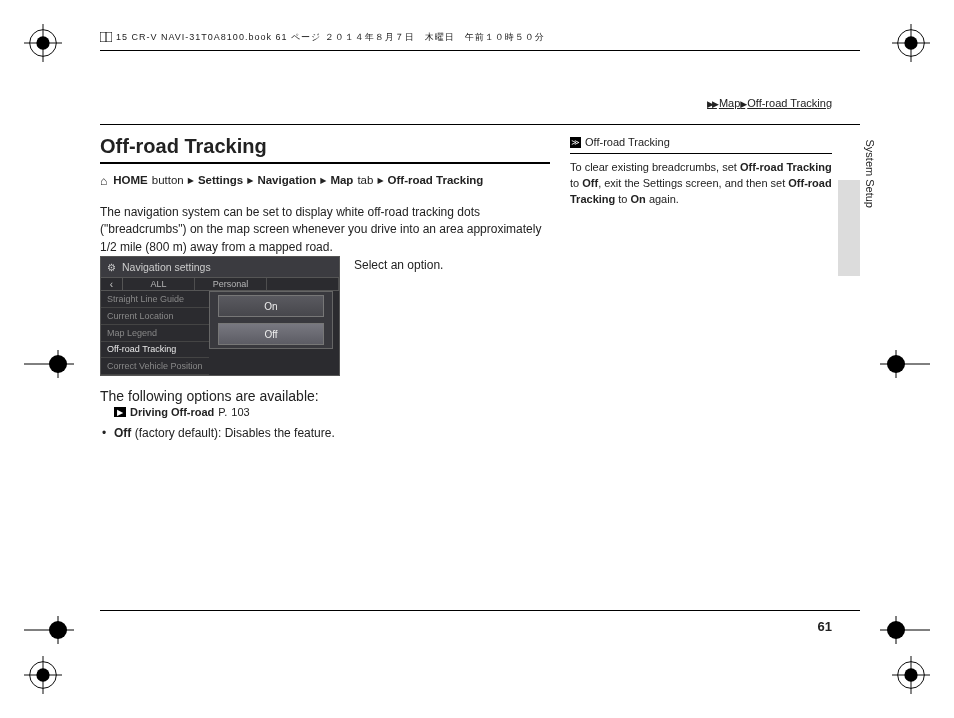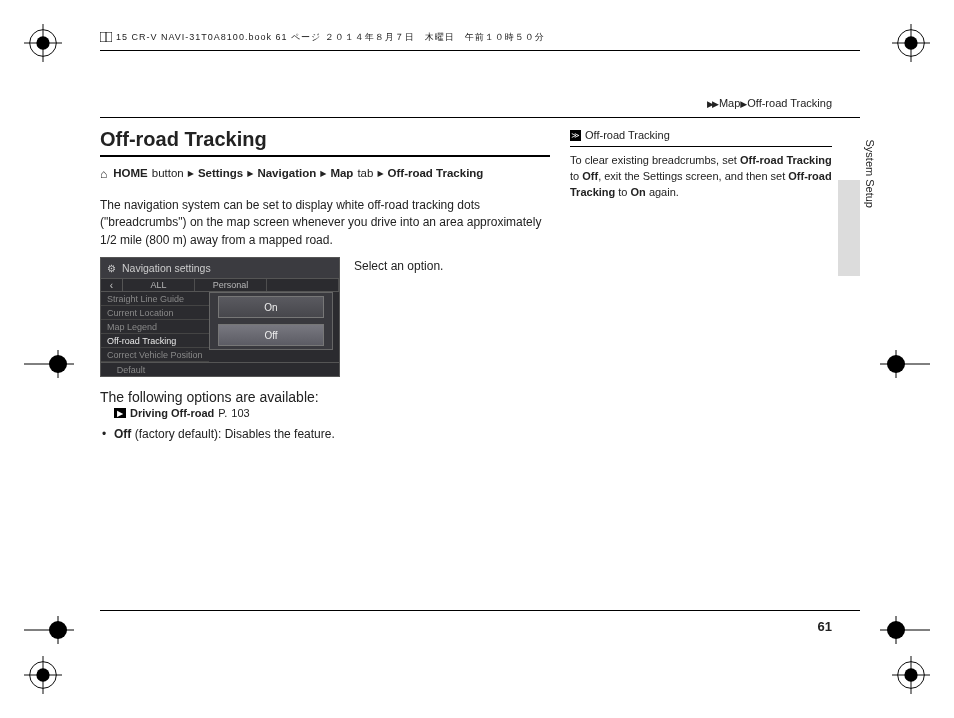--- a/index.html
+++ b/index.html
@@ -38,21 +38,21 @@
     letter-spacing: 1px;
     margin-bottom: 6px;
     height: 14px;
     display: flex;
     align-items: center;
     gap: 4px;
   }
   .file-bar .badge { display: inline-flex; align-items: center; justify-content: center; font-size: 7px; }
   .hr1 { border: none; border-top: 1px solid #000; margin-bottom: 46px; }
 
-  .crumb { text-align: right; font-size: 11px; margin-bottom: 8px; padding-right: 28px; }
+  .crumb { text-align: right; font-size: 11px; margin-bottom: 15px; padding-right: 28px; text-decoration: underline; }
   .crumb .tri { font-size: 9px; margin: 0 2px 0 0; letter-spacing: -2px; }
 
   .rule2 { border: none; border-top: 1px solid #000; margin-bottom: 10px; }
 
   .content {
     display: flex;
     gap: 20px;
     align-items: flex-start;
   }
   .left-col { width: 450px; }
@@ -66,21 +66,21 @@
     margin-bottom: 14px;
     display: flex;
     align-items: center;
     flex-wrap: wrap;
     gap: 4px;
     line-height: 1.5;
   }
   .path-row .mouse { font-size: 12px; margin-right: 2px; }
   .path-row .tri { font-size: 8px; }
 
-  .intro { font-size: 12px; line-height: 1.45; margin-bottom: 8px; }
+  .intro { font-size: 12px; line-height: 1.45; }
 
   .mid-row { display: flex; gap: 14px; align-items: flex-start; }
   .screenshot {
     width: 240px; height: 120px;
     background: #2b2b2f;
     color: #ccc;
     font-size: 10px;
     display: flex; flex-direction: column;
     border: 1px solid #555;
   }
@@ -283,23 +283,20 @@
               <div class="item">Current Location</div>
               <div class="item">Map Legend</div>
               <div class="item active">Off-road Tracking</div>
               <div class="item">Correct Vehicle Position</div>
             </div>
             <div class="ss-popup">
               <div class="opt">On</div>
               <div class="opt sel">Off</div>
             </div>
           </div>
-          <div class="ss-footer">
-            <div class="fbtn">Default</div>
-          </div>
         </div>
         <div class="select-txt">Select an option.</div>
       </div>
 
       <p class="following">The following options are available:</p>
       <div class="xref">
         <span class="lk">▶</span>
         <b>Driving Off-road</b>
         <span>P.</span>
         <span>103</span>

